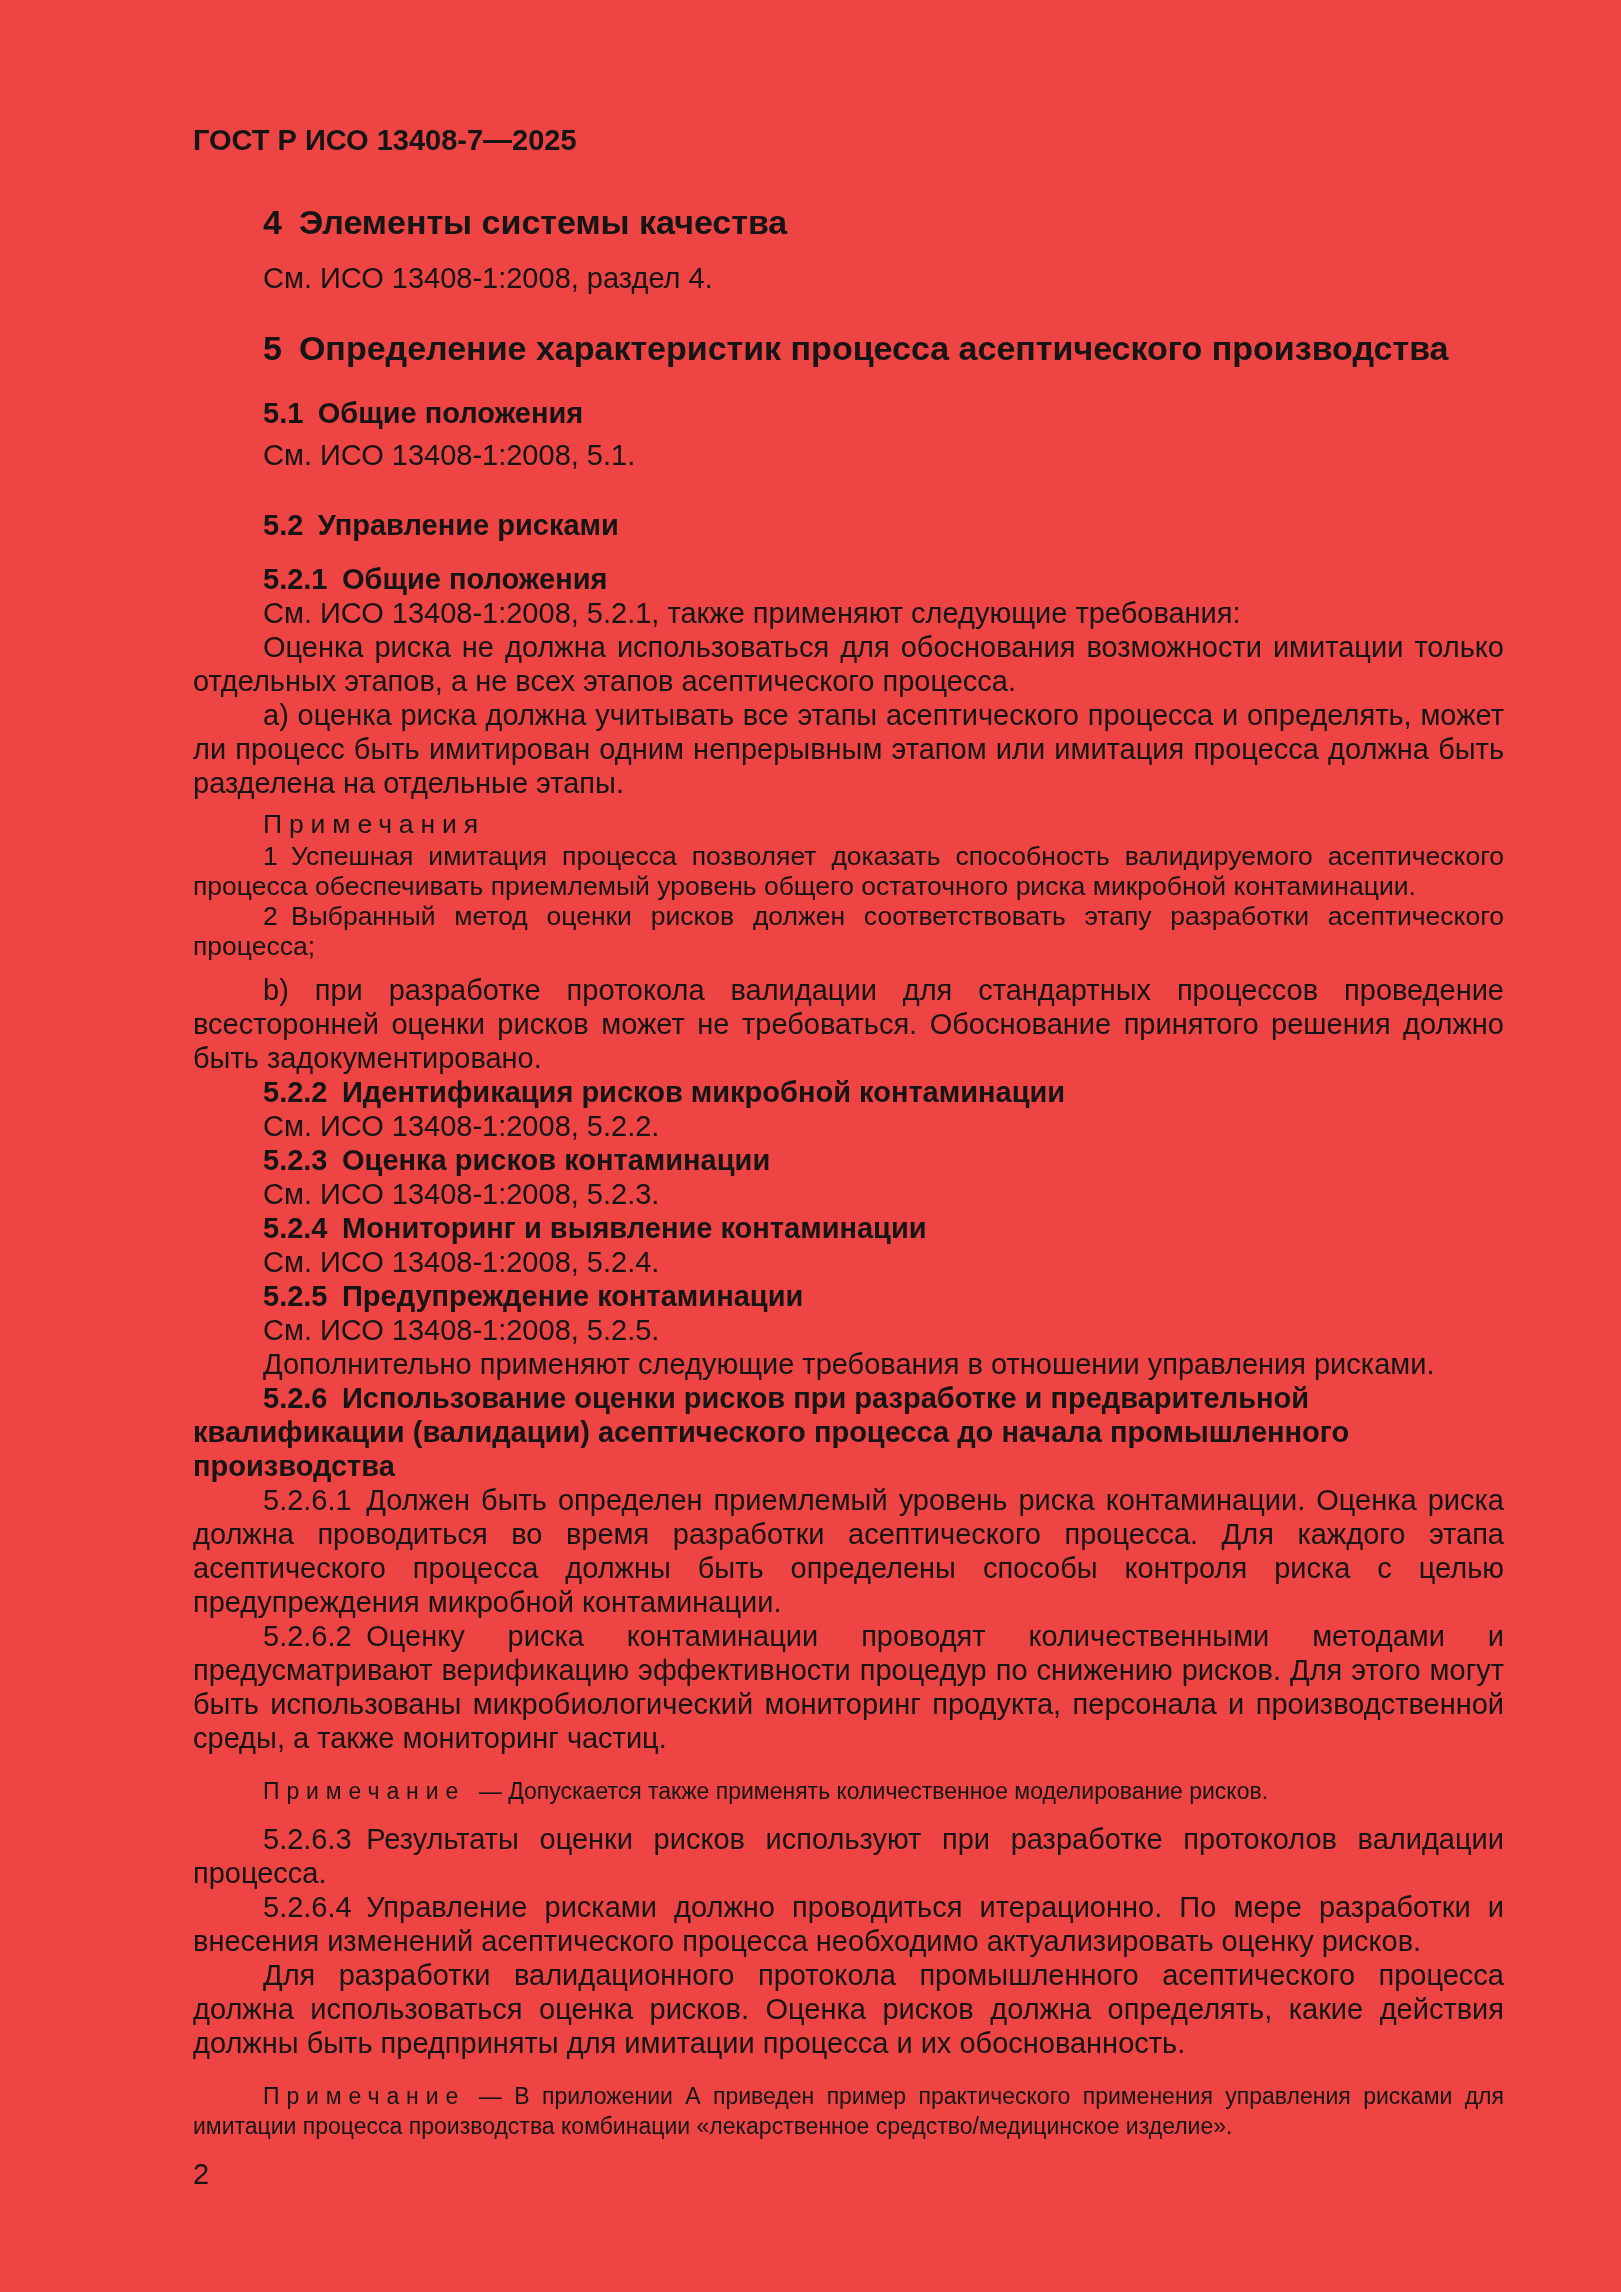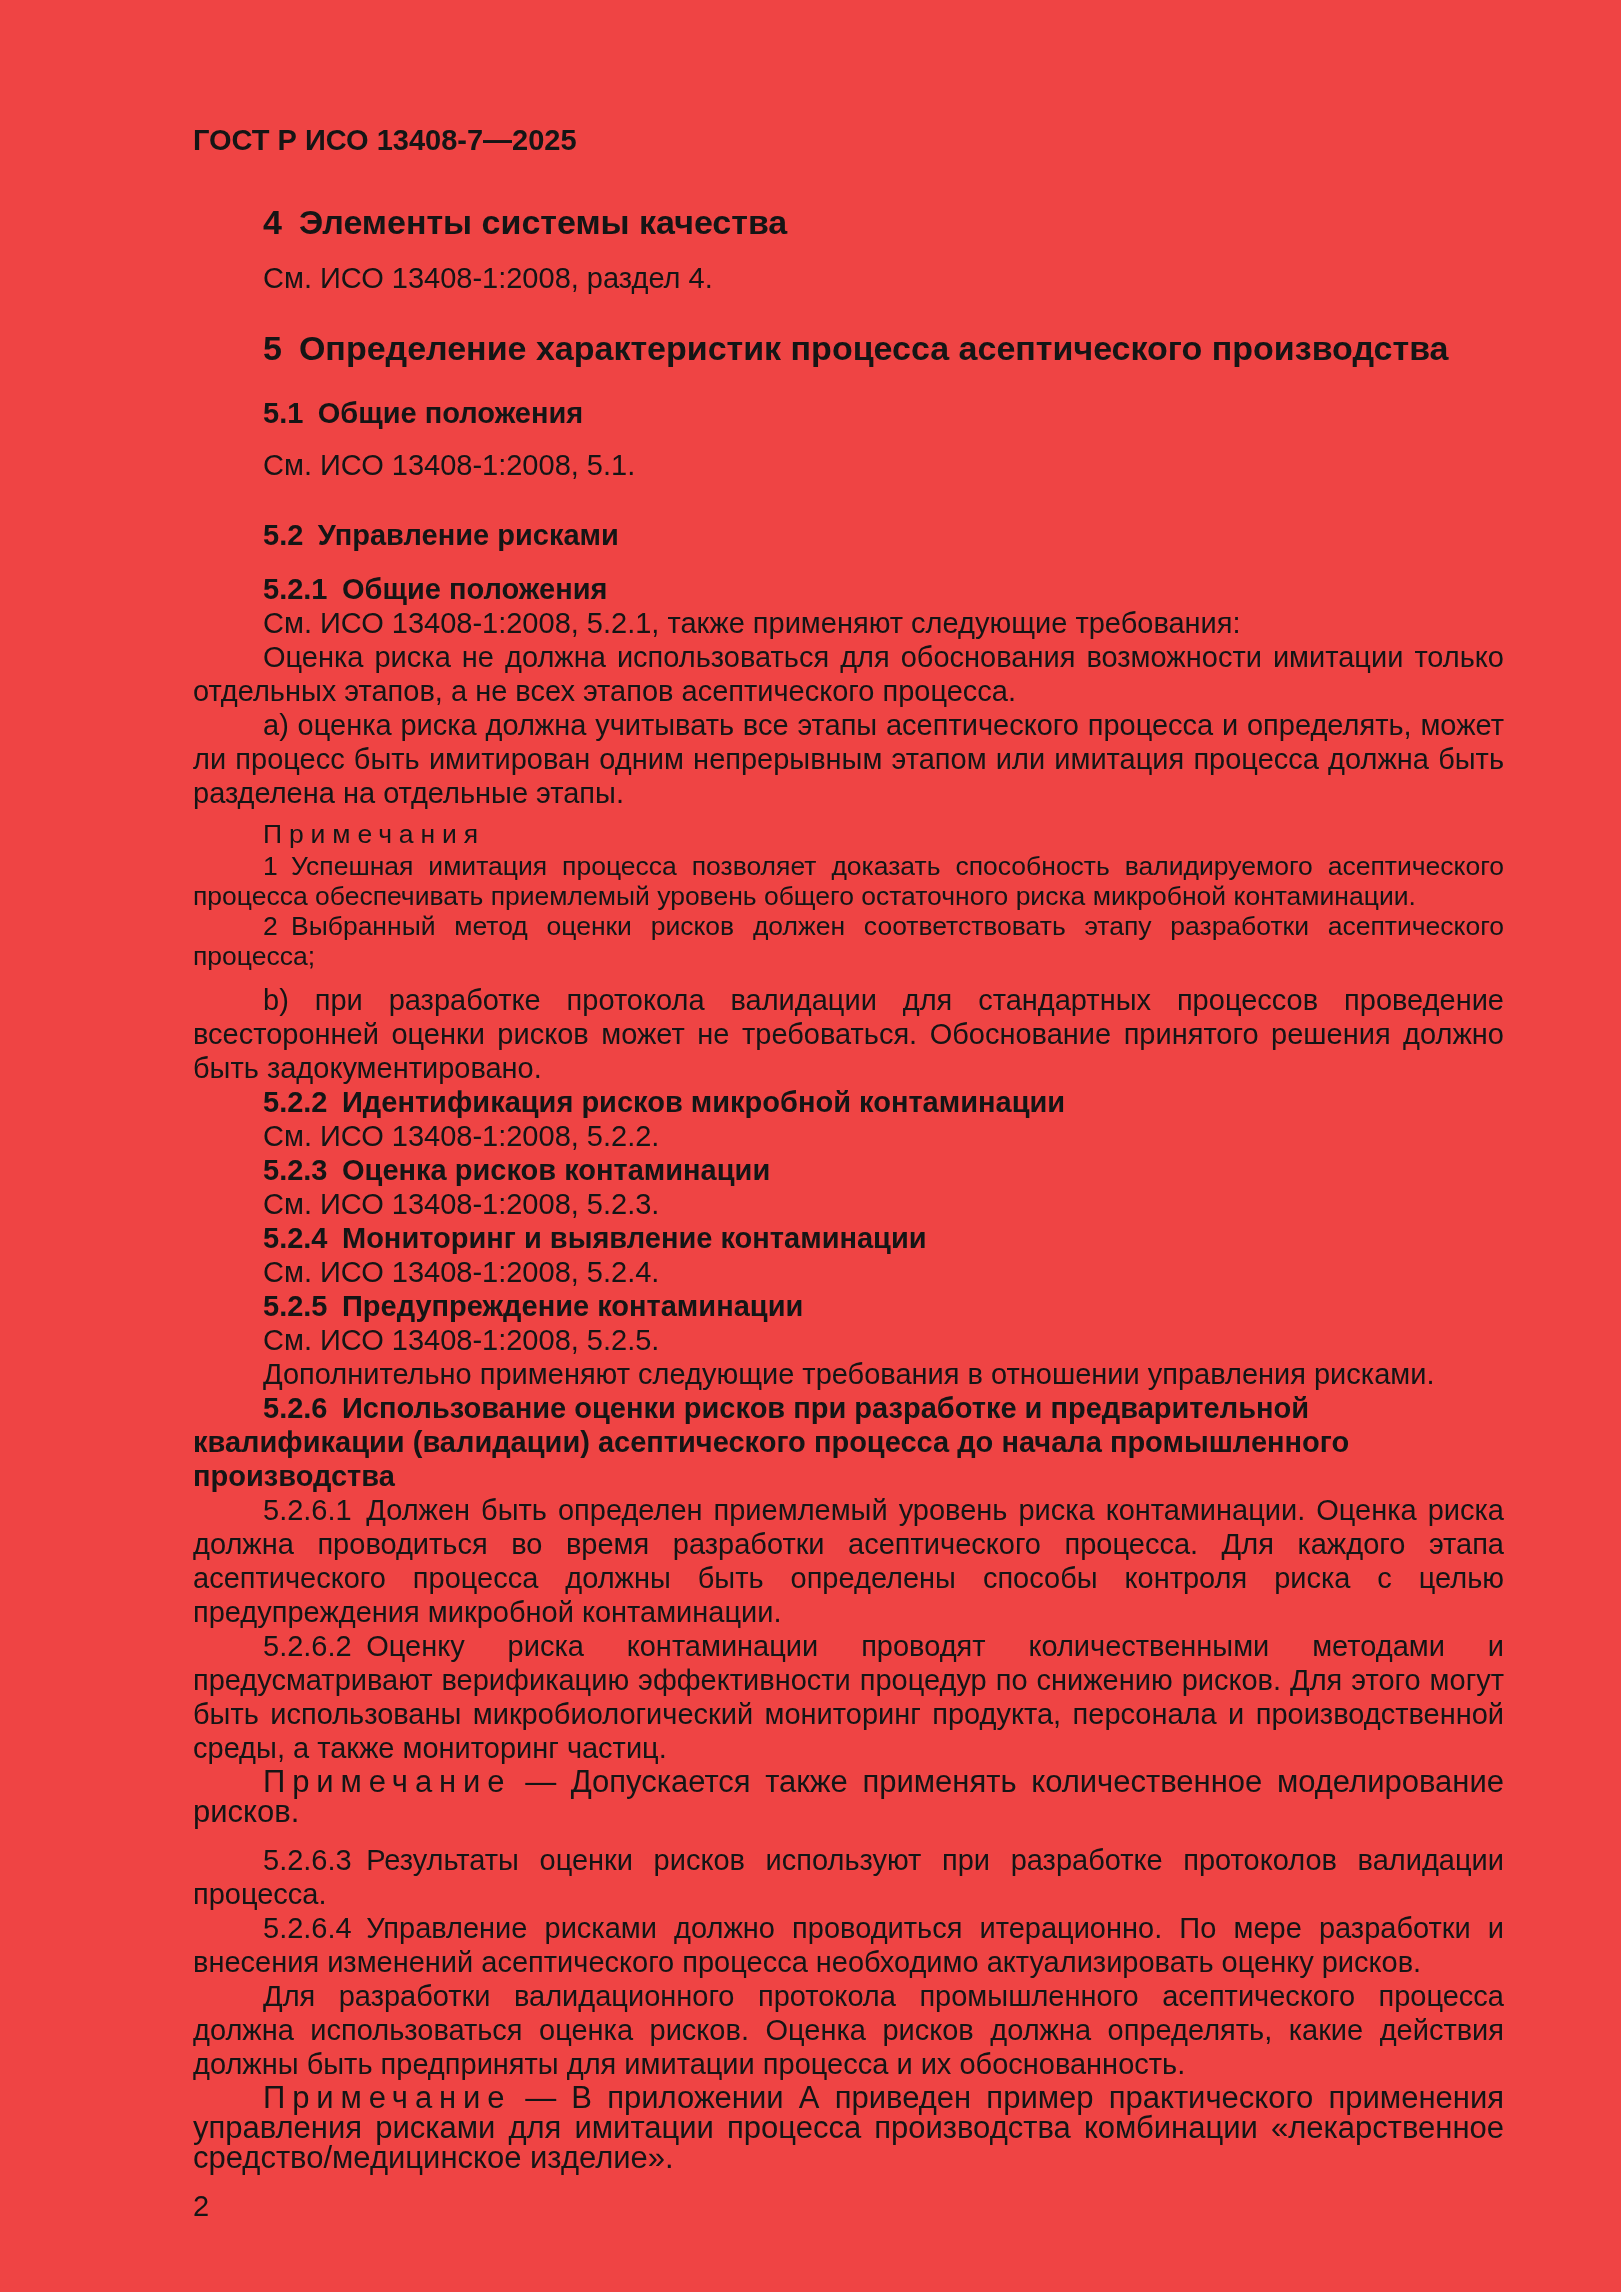--- a/index.html
+++ b/index.html
@@ -31,21 +31,21 @@
     text-indent: 70px;
   }
   .h4 { margin-bottom: 17.6px; }
   .h5 { margin-bottom: 27.4px; }
   .h-sub {
     font-size: 29px;
     line-height: 34px;
     font-weight: bold;
     text-indent: 70px;
   }
-  .h51 { margin-bottom: 18px; }
+  .h51 { margin-bottom: 8px; }
   .h52 { margin-bottom: 19.6px; }
   .p {
     font-size: 29px;
     line-height: 34px;
     text-align: justify;
     text-indent: 70px;
   }
   .sp-before-ref { margin-bottom: 36px; }
   .sp-after-ref4 { margin-bottom: 33px; }
   .notes {
@@ -58,23 +58,23 @@
     text-align: justify;
     text-indent: 70px;
   }
   .notes-label-line {
     text-indent: 70px;
     margin-bottom: 2px;
   }
   .spaced { letter-spacing: 6.9px; }
   .note-label { letter-spacing: 6.9px; margin-right: 13.7px; }
   .note-solo {
-    margin-top: 2px;
+    margin-top: 21px;
     margin-bottom: 15.7px;
-    font-size: 31px;
+    font-size: 23px;
     line-height: 30px;
     text-align: justify;
     text-indent: 70px;
   }
   .h527 { line-height: 37px; }
   .pagenum {
     font-size: 29px;
     line-height: 34px;
     text-indent: 0;
     margin-top: 13.7px;

